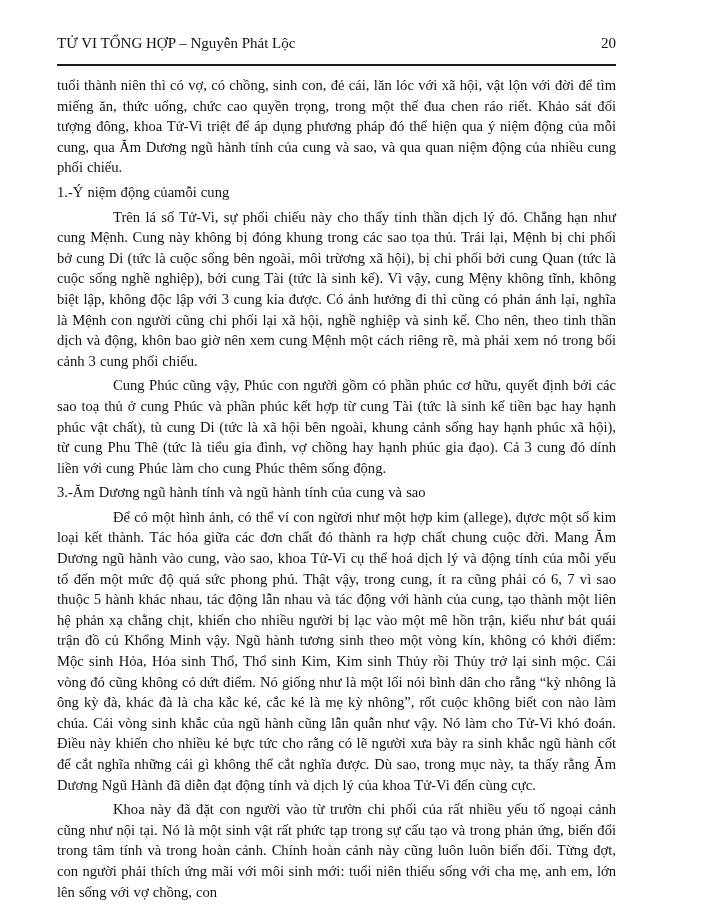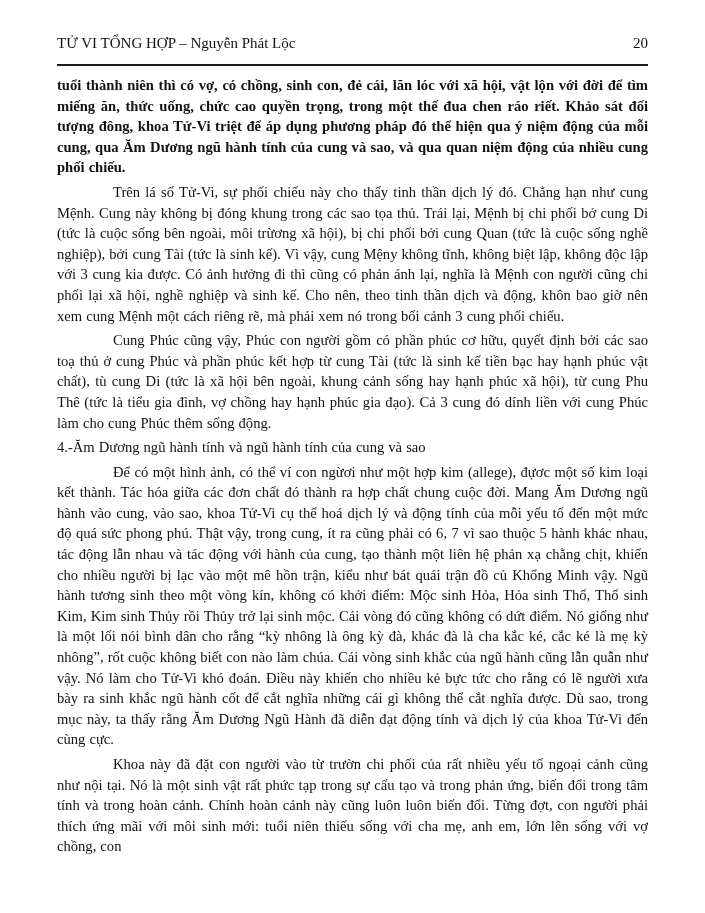--- a/index.html
+++ b/index.html
@@ -8,21 +8,21 @@
     background: #ffffff;
   }
   .page {
     position: relative;
     width: 705px;
     height: 913px;
     box-sizing: border-box;
     background: #ffffff;
     color: #121212;
     font-family: "Liberation Serif", "DejaVu Serif", serif;
-    padding: 34px 57px 0 57px;
+    padding: 34px 89px 0 57px;
     overflow: hidden;
   }
   .page-header {
     display: flex;
     justify-content: space-between;
     align-items: baseline;
     font-size: 15px;
     line-height: 19px;
   }
   .header-rule {
@@ -40,33 +40,33 @@
   .doc-body p.heading {
     text-align: left;
     text-indent: 0;
     margin-top: 2px;
   }
   .doc-body p.body {
     text-indent: 56px;
   }
   .doc-body p.body-noindent {
     text-indent: 0;
-    font-weight: bold;
   }
 </style>
 </head>
 <body>
 
 <div class="page">
   <div class="page-header">
     <span>TỬ VI TỔNG HỢP – Nguyễn Phát Lộc</span>
     <span>20</span>
   </div>
   <hr class="header-rule">
   <div class="doc-body" id="doc-body">
       <p class="body-noindent">tuổi thành niên thì có vợ, có chồng, sinh con, đẻ cái, lăn lóc với xã hội, vật lộn với đời để tìm miếng ăn, thức uống, chức cao quyền trọng, trong một thế đua chen ráo riết. Khảo sát đối tượng đông, khoa Tử-Vi triệt để áp dụng phương pháp đó thể hiện qua ý niệm động của mỗi cung, qua Ăm Dương ngũ hành tính của cung và sao, và qua quan niệm động của nhiều cung phối chiếu.</p>
+      <p class="heading">1.-Ý niệm động củamỗi cung</p>
       <p class="body">Trên lá số Tử-Vi, sự phối chiếu này cho thấy tinh thần dịch lý đó. Chẳng hạn như cung Mệnh. Cung này không bị đóng khung trong các sao tọa thủ. Trái lại, Mệnh bị chi phối bở cung Di (tức là cuộc sống bên ngoài, môi trừơng xã hội), bị chi phối bởi cung Quan (tức là cuộc sống nghề nghiệp), bởi cung Tài (tức là sinh kế). Vì vậy, cung Mệny không tĩnh, không biệt lập, không độc lập với 3 cung kia được. Có ảnh hưởng đi thì cũng có phản ánh lại, nghĩa là Mệnh con người cũng chi phối lại xã hội, nghề nghiệp và sinh kế. Cho nên, theo tinh thần dịch và động, khôn bao giờ nên xem cung Mệnh một cách riêng rẽ, mà phải xem nó trong bối cảnh 3 cung phối chiếu.</p>
       <p class="body">Cung Phúc cũng vậy, Phúc con người gồm có phần phúc cơ hữu, quyết định bởi các sao toạ thủ ở cung Phúc và phần phúc kết hợp từ cung Tài (tức là sinh kế tiền bạc hay hạnh phúc vật chất), tù cung Di (tức là xã hội bên ngoài, khung cảnh sống hay hạnh phúc xã hội), từ cung Phu Thê (tức là tiểu gia đình, vợ chồng hay hạnh phúc gia đạo). Cả 3 cung đó dính liền với cung Phúc làm cho cung Phúc thêm sống động.</p>
-      <p class="heading">4.-Ăm Dương ngũ hành tính và ngũ hành tính của cung và sao</p>
+      <p class="heading">3.-Ăm Dương ngũ hành tính và ngũ hành tính của cung và sao</p>
       <p class="body">Để có một hình ảnh, có thể ví con ngừơi như một hợp kim (allege), đựơc một số kim loại kết thành. Tác hóa giữa các đơn chất đó thành ra hợp chất chung cuộc đời. Mang Ăm Dương ngũ hành vào cung, vào sao, khoa Tử-Vi cụ thể hoá dịch lý và động tính  của mỗi yếu tố đến một mức độ quá sức phong phú. Thật vậy, trong cung, ít ra cũng phải có 6, 7 vì sao thuộc 5 hành khác nhau, tác động lẫn nhau và tác động với hành của cung, tạo thành một liên hệ phản xạ chằng chịt, khiến cho nhiều người bị lạc vào một mê hồn trận, kiểu như bát quái trận đồ củ Khổng Minh vậy. Ngũ hành tương sinh theo một vòng kín, không có khởi điểm: Mộc sinh Hỏa, Hỏa sinh Thổ, Thổ sinh Kim, Kim sinh Thủy rồi Thủy trở lại sinh mộc. Cái vòng đó cũng không có dứt điểm. Nó giống như là một lối nói bình dân cho rằng “kỳ nhông là ông kỳ đà, khác đà là cha kắc ké, cắc ké là mẹ kỳ nhông”, rốt cuộc không biết con nào làm chúa. Cái vòng sinh khắc của ngũ hành cũng lẫn quẫn như vậy. Nó làm cho Tử-Vi khó đoán. Điều này khiến cho nhiều kẻ bực tức cho rằng có lẽ người xưa bày ra sinh khắc ngũ hành cốt để cắt nghĩa những cái gì không thể cắt nghĩa được. Dù sao, trong mục này, ta thấy rằng Ăm Dương Ngũ Hành đã diễn đạt động tính và dịch lý của khoa Tử-Vi đến cùng cực.</p>
       <p class="body">Khoa này đã đặt con người vào từ trườn chi phối của rất nhiều yếu tố ngoại cảnh cũng như nội tại. Nó là một sinh vật rất phức tạp trong sự cấu tạo và trong phản ứng, biến đổi trong tâm tính và trong hoàn cảnh. Chính hoàn cảnh này cũng luôn luôn biến đổi. Từng đợt, con người phải thích ứng mãi với môi sinh mới: tuổi niên thiếu sống với cha mẹ, anh em, lớn lên sống với vợ chồng, con</p>
     </div>
 </div>
 
 </body></html>

